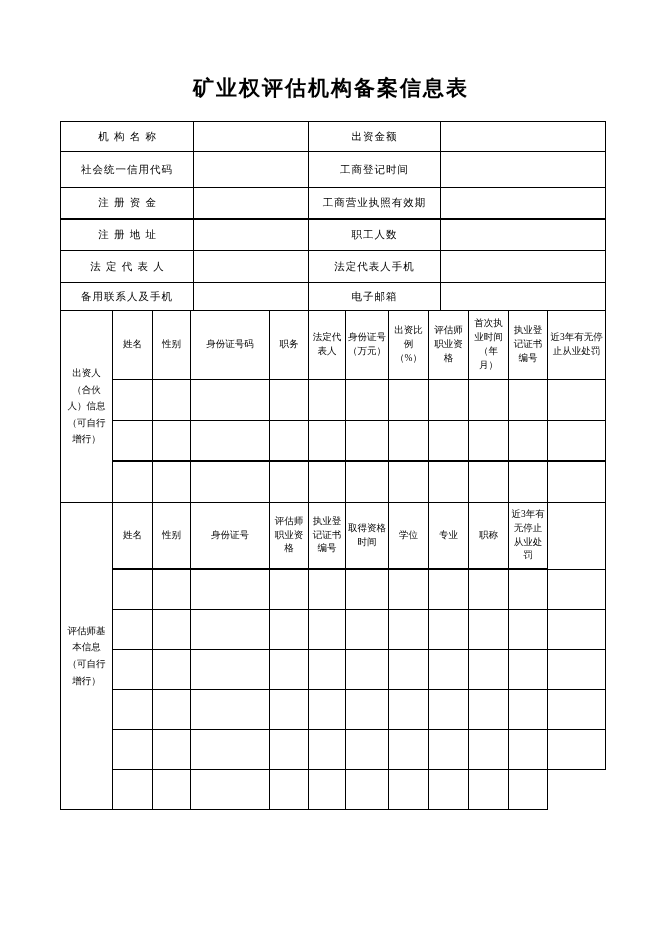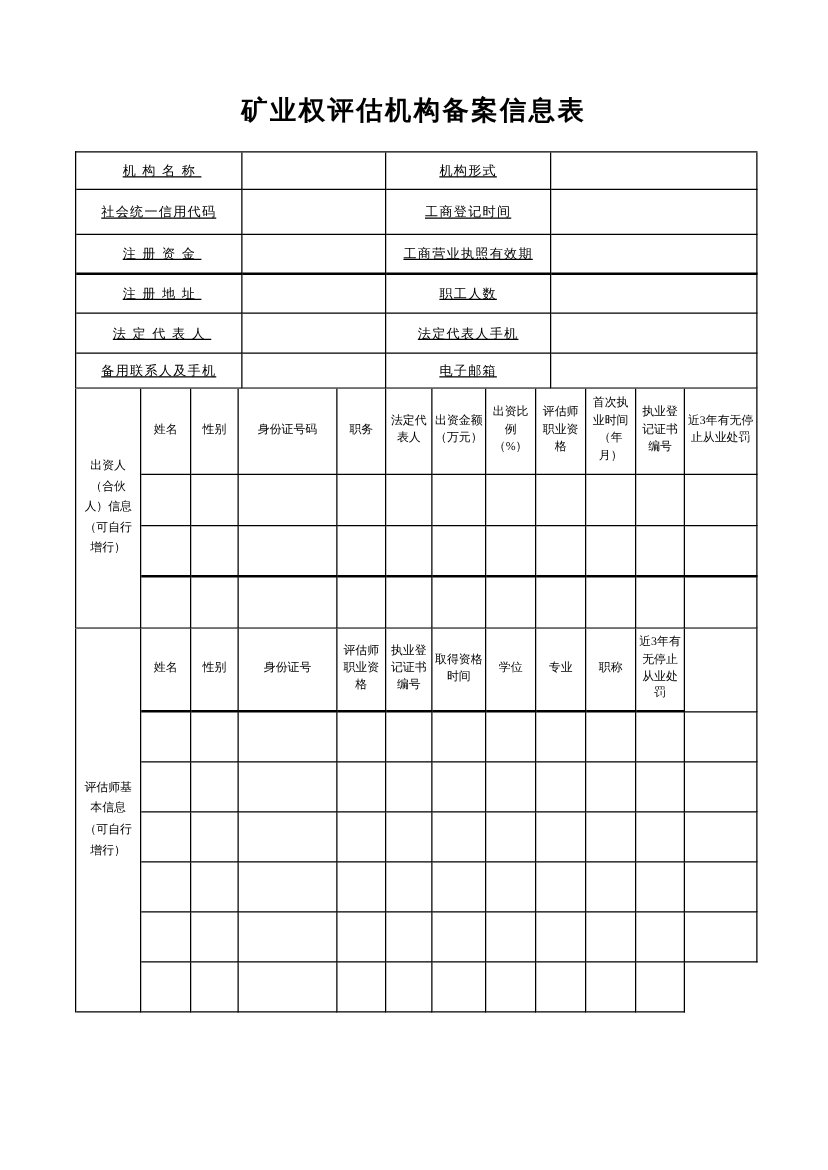--- a/index.html
+++ b/index.html
@@ -28,21 +28,20 @@
   .thick-b { border-bottom-width: 2.5px; }
 
   
   .tbl-top {
     position: absolute; left: 60px; top: 121px;
     display: grid;
     grid-template-columns: 133px 115px 132px 165px;
     grid-template-rows: 30px 36px 32px 31px 32px 28px;
     border-top: 1px solid #000; border-left: 1px solid #000;
     background: #fff;
-    text-decoration: underline;
   }
   .lbl-top { font-size: 10.5px; letter-spacing: 1px; padding: 0 2px; }
   .ls-wide { letter-spacing: 0.5em; text-indent: 0.5em; }
 
   
   .sec {
     position: absolute; left: 60px;
     display: grid;
     grid-template-columns: 52px 40px 38px 79px 39px 37px 43px 40px 40px 40px 39px 58px;
     border-left: 1px solid #000;
@@ -67,21 +66,21 @@
 </head>
 <body>
 
 <div class="page">
 
   <div class="form-title">矿业权评估机构备案信息表</div>
 
   <div class="tbl-top">
     <div class="cell lbl-top ls-wide">机构名称</div>
     <div class="cell"></div>
-    <div class="cell lbl-top">机构形式</div>
+    <div class="cell lbl-top">出资金额</div>
     <div class="cell"></div>
 
     <div class="cell lbl-top">社会统一信用代码</div>
     <div class="cell"></div>
     <div class="cell lbl-top">工商登记时间</div>
     <div class="cell"></div>
 
     <div class="cell lbl-top ls-wide thick-b">注册资金</div>
     <div class="cell thick-b"></div>
     <div class="cell lbl-top thick-b">工商营业执照有效期</div>
@@ -103,21 +102,21 @@
     <div class="cell"></div>
   </div>
 
   <div class="sec sec-investor" id="investor-grid">
     <div class="cell row-label">出资人（合伙人）信息（可自行增行）</div>
     <div class="cell hdr">姓名</div>
     <div class="cell hdr">性别</div>
     <div class="cell hdr">身份证号码</div>
     <div class="cell hdr">职务</div>
     <div class="cell hdr">法定代表人</div>
-    <div class="cell hdr">出资金额（万元）</div>
+    <div class="cell hdr">身份证号（万元）</div>
     <div class="cell hdr">出资比例（%）</div>
     <div class="cell hdr">评估师职业资格</div>
     <div class="cell hdr">首次执业时间（年月）</div>
     <div class="cell hdr">执业登记证书编号</div>
     <div class="cell hdr">近3年有无停止从业处罚</div>
 
   <div class="cell"></div>
       <div class="cell"></div>
       <div class="cell"></div>
       <div class="cell"></div>

